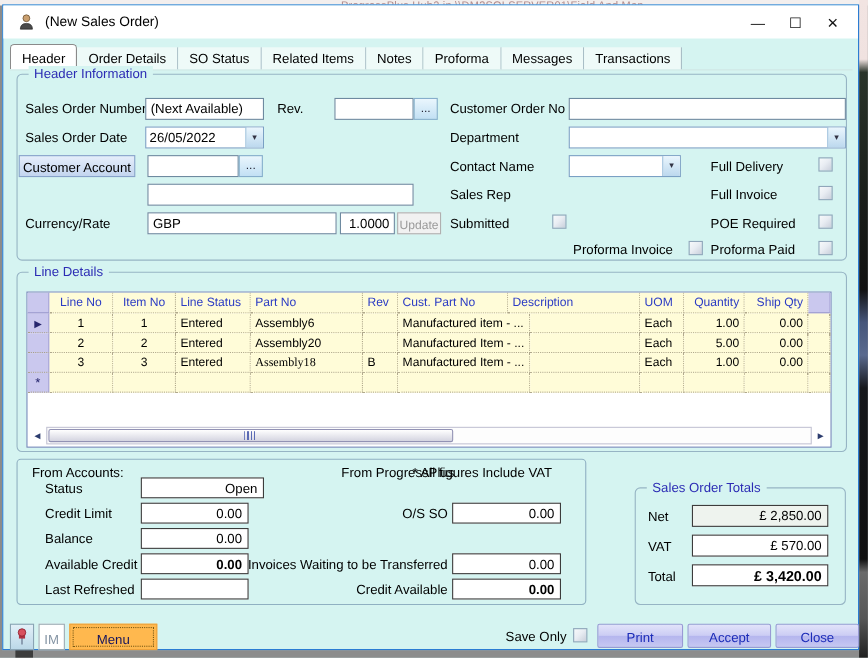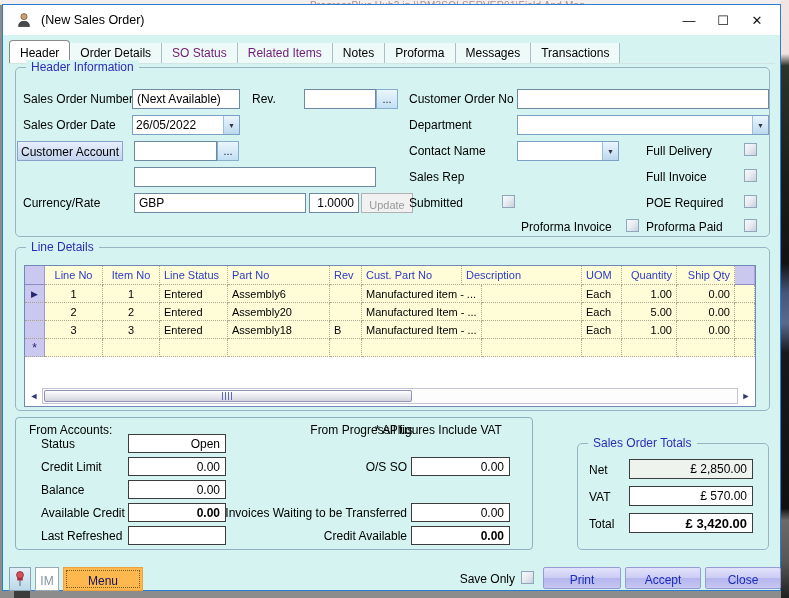--- a/index.html
+++ b/index.html
@@ -18,35 +18,35 @@
   .titlebar { position:absolute; left:0; top:0; width:100%; height:30px; background:#ffffff; display:flex; align-items:center; padding-left:13px; }
   .titlebar .ttl { margin-left:9px; font-size:12.5px; color:#000; }
   .win-controls { position:absolute; right:6px; top:0; height:30px; display:flex; }
   .win-controls span { width:34px; height:30px; display:flex; align-items:center; justify-content:center; font-size:13px; color:#111; cursor:default; }
 
   
   .tabstrip { position:absolute; left:6px; top:36px; width:766px; height:23px; display:flex; align-items:flex-end; border-bottom:1px solid #cfe6e4; }
   .tab { height:20px; padding:3px 10px 0; font-size:12px; background:#eefaf8; border-right:1px solid #a9bec6; color:#000; white-space:nowrap; }
   .tab:first-child { border-left:1px solid #a9bec6; }
   .tab.active { height:23px; background:#ffffff; border:1px solid #8a8a8a; border-bottom:none; border-radius:4px 4px 0 0; padding-top:5px; }
-  .tab.disabled { color:#701a75; }
+  .tab.disabled { color:#000000; }
 
   
   .groupbox { position:absolute; border:1px solid #96b4c4; border-radius:5px; }
   .gcap { position:absolute; top:-8px; left:10px; background:#d5f4f1; padding:0 5px; color:#2c2cb4; font-size:12px; white-space:nowrap; }
 
   .lbl { position:absolute; font-size:12px; color:#000; white-space:nowrap; }
   .tb { position:absolute; height:20px; border:1px solid #6e8aa0; background:#fff; font:12px "Liberation Sans",sans-serif; padding:1px 4px; color:#000; }
   .tb.num { text-align:right; }
   .combo { position:absolute; height:20px; display:flex; border:1px solid #7aa0c4; background:#fff; }
   .combo .val { flex:1; font-size:12px; padding:2px 3px 0; overflow:hidden; white-space:nowrap; }
   .combo .arrow { width:16px; background:linear-gradient(180deg,#eaf6fd,#bcd8ee); border-left:1px solid #9cc0dc; color:#334; font-size:7px; display:flex; align-items:center; justify-content:center; }
   .dots { position:absolute; width:22px; height:20px; background:linear-gradient(180deg,#eaf6fd,#c2e0f4); border:1px solid #86aecc; font-size:11px; line-height:12px; text-align:center; color:#223; }
   .btn-ca { position:absolute; height:20px; background:linear-gradient(180deg,#e6eefb,#c3d5ef); border:1px solid #88a2ca; font:12px "Liberation Sans",sans-serif; color:#000; text-align:center; padding-top:2px; }
-  .btn-update { position:absolute; width:52px; height:20px; background:#f1f1f1; border:1px solid #b0b0b0; color:#9a9a9a; font:11px "Liberation Sans",sans-serif; text-align:center; padding-top:3px; }
+  .btn-update { position:absolute; width:40px; height:20px; background:#f1f1f1; border:1px solid #b0b0b0; color:#9a9a9a; font:11px "Liberation Sans",sans-serif; text-align:center; padding-top:3px; }
   .cb { position:absolute; width:13px; height:13px; border:1px solid #90a6ba; background:linear-gradient(135deg,#f7f9fb 0%,#e9edf3 45%,#c9cfdb 100%); }
 
   
   .grid { position:absolute; left:21px; top:260px; width:732px; height:142px; background:#fff; border:1px solid #7088b8; overflow:hidden; }
   .ghead-row { display:flex; height:19px; }
   .ghead { background:#cac8ee; color:#2c3cc4; border-right:1px solid #a8a6d8; border-bottom:1px solid #8c8cc4; font-size:11px; padding:3px 4px 0; overflow:hidden; white-space:nowrap; }
   .gsel-head { width:20px; background:#cac8ee; border-right:1px solid #9c9ad0; border-bottom:1px solid #8c8cc4; }
   .grow { display:flex; height:18px; }
   .gsel { width:20px; background:#cac8ee; border-right:1px solid #9c9ad0; border-bottom:1px dotted #a8a088; display:flex; align-items:center; justify-content:center; font-size:9px; color:#26266e; }
   .gsel.newrow { font-size:12px; color:#26266e; }
@@ -206,21 +206,21 @@
           <div class="gcell" style="width: 40px; text-align: left;">Each</div>
           <div class="gcell" style="width: 55px; text-align: right;">5.00</div>
           <div class="gcell" style="width: 58px; text-align: right;">0.00</div>
           <div class="gcell gfill"></div>
         </div>
         <div class="grow">
           <div class="gsel"></div>
           <div class="gcell" style="width: 58px; text-align: center;">3</div>
           <div class="gcell" style="width: 57px; text-align: center;">3</div>
           <div class="gcell" style="width: 68px; text-align: left;">Entered</div>
-          <div class="gcell" style="width: 102px; text-align: left;">Assembly18</div>
+          <div class="gcell" style="width: 102px; text-align: left; font-family: Liberation Serif, serif;">Assembly18</div>
           <div class="gcell" style="width: 32px; text-align: left;">B</div>
           <div class="gcell" style="width: 120px; text-align: left;">Manufactured Item - ...</div>
           <div class="gcell" style="width: 100px; text-align: left;"></div>
           <div class="gcell" style="width: 40px; text-align: left;">Each</div>
           <div class="gcell" style="width: 55px; text-align: right;">1.00</div>
           <div class="gcell" style="width: 58px; text-align: right;">0.00</div>
           <div class="gcell gfill"></div>
         </div>
         <div class="grow">
           <div class="gsel newrow">*</div>
@@ -247,21 +247,21 @@
       <span class="sarrow">►</span>
     </div>
   </div>
 
   <div class="panel" style="left:12px; top:412px; width:518px; height:133px;"></div>
   <span class="lbl" style="left:26px; top:418px;">From Accounts:</span>
   <span class="rlabel" style="left:250px; top:418px; width:160px;">From ProgressPlus</span>
   <span class="rlabel" style="left:372px; top:418px; width:140px; text-align:left;">* All figures Include VAT</span>
 
   <span class="lbl" style="left:38px; top:432px;">Status</span>
-  <div class="vbox" style="left:125px; top:429px; width:98px;padding-left:32px;">Open</div>
+  <div class="vbox" style="left:125px; top:429px; width:112px;padding-left:32px;">Open</div>
   <span class="lbl" style="left:38px; top:455px;">Credit Limit</span>
   <div class="vbox" style="left:125px; top:452px; width:98px;">0.00</div>
   <span class="lbl" style="left:38px; top:478px;">Balance</span>
   <div class="vbox" style="left:125px; top:475px; width:98px;">0.00</div>
   <span class="lbl" style="left:38px; top:501px;">Available Credit</span>
   <div class="vbox bold" style="left:125px; top:498px; width:98px;">0.00</div>
   <span class="lbl" style="left:38px; top:524px;">Last Refreshed</span>
   <div class="vbox" style="left:125px; top:521px; width:98px;"></div>
 
   <span class="rlabel" style="left:196px; top:455px; width:208px;">O/S SO</span>

